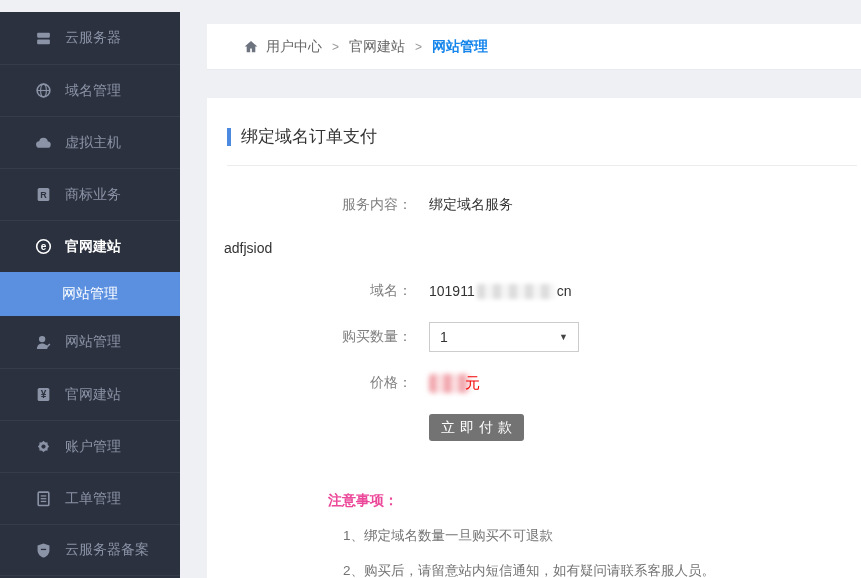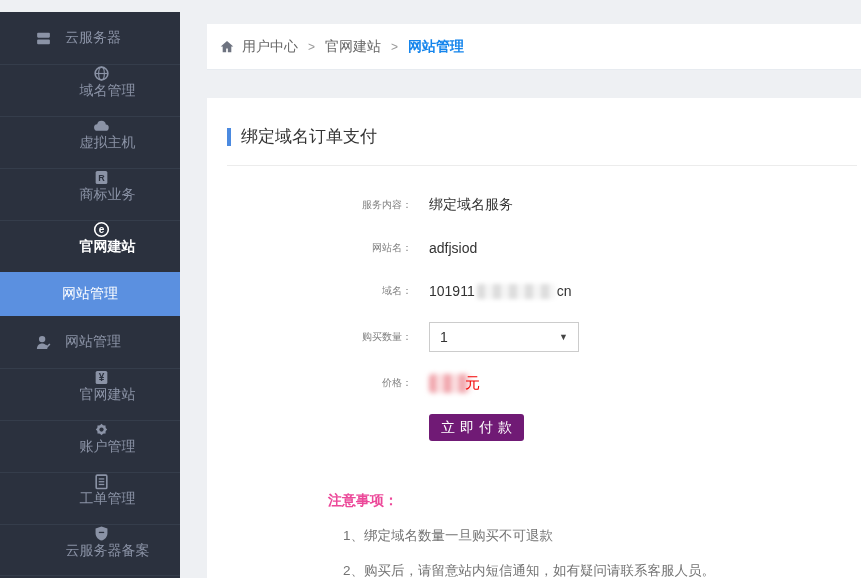--- a/index.html
+++ b/index.html
@@ -13,57 +13,57 @@
   
   .sidebar {
     position:absolute; left:0; top:12px; width:180px; height:578px;
     background:#2b313e;
   }
   .side-item {
     height:52px; display:flex; align-items:center;
     padding-left:35px; color:#8b93a6; font-size:14px;
     cursor:pointer;
   }
-  .side-item + .side-item { border-top:1px solid #353d4b;flex-direction:column; }
+  .side-item + .side-item { border-top:1px solid #353d4b; }
   .side-item .icon {
     width:17px; height:17px; margin-right:13px; color:#8b93a6;
     display:inline-flex; align-items:center; justify-content:center; flex:0 0 auto;
   }
   .side-item.active-parent { color:#ffffff; font-weight:bold; }
   .side-item.active-parent .icon { color:#ffffff; }
   .side-sub {
     height:44px; display:flex; align-items:center; justify-content:center;
     background:#5b90e0; color:#ffffff; font-size:14px; cursor:pointer;
   }
   .no-border { border-top:none !important; }
   .last-divider { border-bottom:1px solid #353d4b; }
   
   .content { position:absolute; left:180px; top:0; width:681px; height:578px; }
   .breadcrumb {
     margin:24px 0 0 27px; height:46px; background:#fff;
-    display:flex; align-items:center; padding-left:12px;
+    display:flex; align-items:center; padding-left:36px;
     color:#666; font-size:14px; border-bottom:1px solid #e7ebf0;
   }
   .breadcrumb .home { width:16px; height:15px; margin-right:7px; display:inline-flex; }
   .crumb { cursor:pointer; }
   .crumb-sep { margin:0 10px; color:#999; font-size:12px; }
   .crumb-active { color:#1585ec; font-weight:bold; }
   .panel {
     margin:28px 0 0 27px; background:#fff; height:481px; overflow:hidden;
   }
   .panel-header {
     margin:0 4px 0 20px; padding:27px 0 17px 0;
     display:flex; align-items:center; border-bottom:1px solid #ececec;
   }
   .title-bar { width:4px; height:18px; background:#4b8ae0; margin-right:10px; }
   .panel-title { font-size:17px; color:#333; }
   
   .form { padding-top:27px; }
   .frow { display:flex; align-items:center; margin-bottom:19px; min-height:24px; }
-  .flabel { width:205px; text-align:right; color:#808080; font-size:10px; flex:0 0 auto;font-family:Liberation Serif, serif; }
+  .flabel { width:205px; text-align:right; color:#808080; font-size:14px; flex:0 0 auto;font-family:Liberation Serif, serif; }
   .fvalue { margin-left:17px; color:#333; font-size:14px; display:flex; align-items:center; }
   .redact-domain {
     display:inline-block; width:78px; height:15px; margin:0 2px;
     background:
       repeating-linear-gradient(90deg,#dcdcdc 0 8px,#f5f5f5 8px 16px),
       repeating-linear-gradient(0deg,rgba(255,255,255,.65) 0 5px,rgba(210,210,210,.65) 5px 10px);
     filter:blur(2px); border-radius:2px; vertical-align:middle;
   }
   .select-box {
     width:150px; height:30px; border:1px solid #ccc; background:#fff;
@@ -72,21 +72,21 @@
   }
   .select-arrow { font-size:9px; color:#444; }
   .redact-price {
     display:inline-block; width:42px; height:19px; margin-right:-6px;
     background:repeating-linear-gradient(90deg,#f0a3aa 0 7px,#fbdfe1 7px 15px);
     filter:blur(2.5px); border-radius:4px;
   }
   .price-unit { color:#f20000; font-size:15px; position:relative; z-index:1; }
   .pay-btn {
     display:block; margin:12px 0 0 222px; width:95px; height:27px;
-    background:#701a75; border:none; border-radius:3px;
+    background:#737373; border:none; border-radius:3px;
     color:#fff; font-size:14px; letter-spacing:5px; text-indent:5px;
     font-family:inherit; cursor:pointer; line-height:27px; text-align:center;
   }
   
   .notice { margin:51px 0 0 121px; }
   .notice-title { color:#ec4899; font-weight:bold; font-size:14px; }
   .notice-item { margin:17px 0 0 15px; color:#737373; font-size:13.5px; }
 </style>
 </head>
 <body>
@@ -225,21 +225,20 @@
     </div>
 
     <div class="form">
 
       <div class="frow">
         <span class="flabel">服务内容：</span>
         <span class="fvalue">绑定域名服务</span>
       </div>
 
       <div class="frow">
-        <span class="flabel">网站名：</span>
         <span class="fvalue">adfjsiod</span>
       </div>
 
       <div class="frow">
         <span class="flabel">域名：</span>
         <span class="fvalue">
           <span>101911</span>
           <span class="redact-domain"></span>
           <span>cn</span>
         </span>

